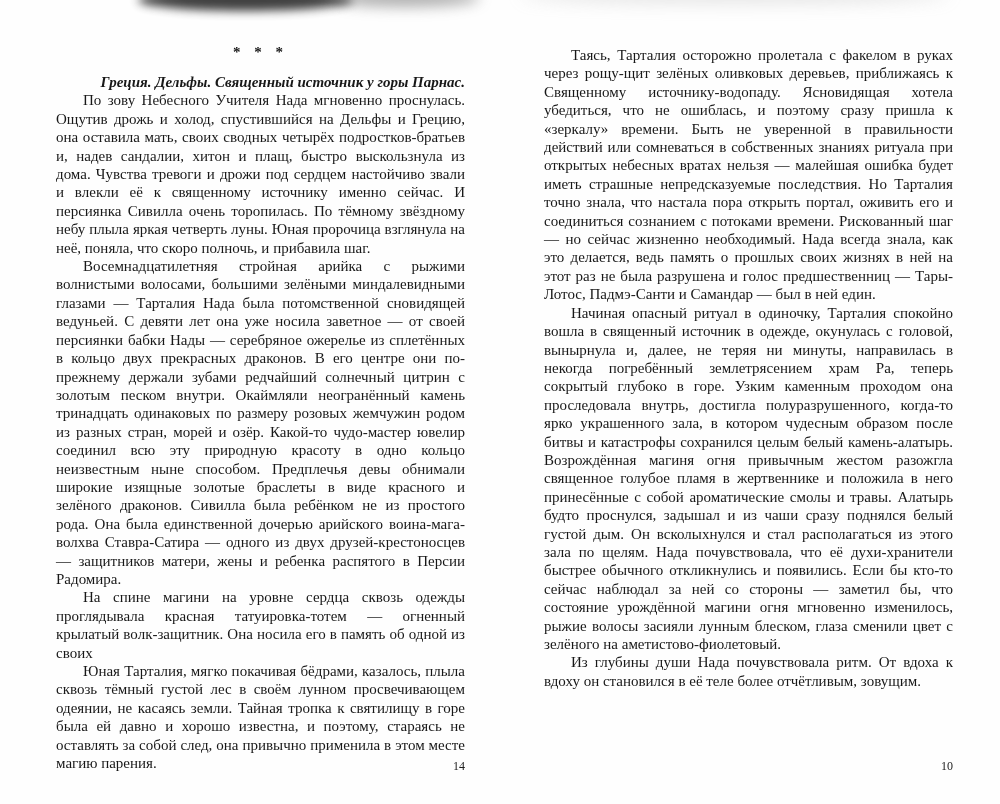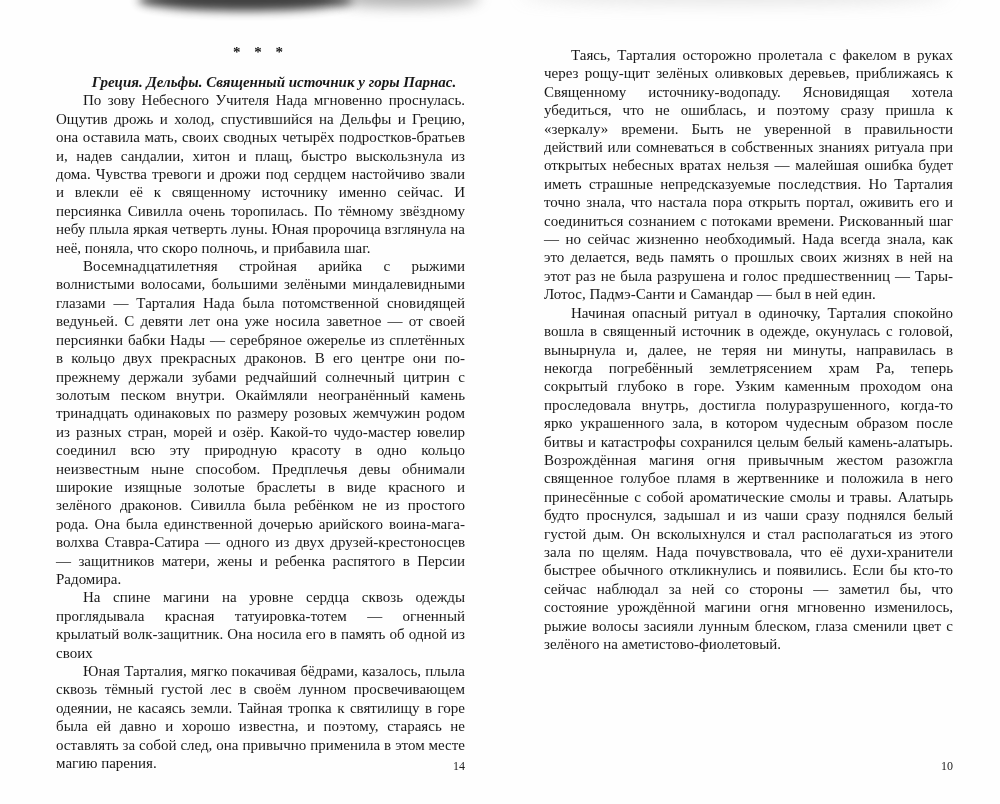--- a/index.html
+++ b/index.html
@@ -50,21 +50,21 @@
     line-height: 20px;
     margin-bottom: 11px;
   }
 
   .chapter-heading {
     font-style: italic;
     font-weight: bold;
     font-size: 15px;
     line-height: 18.4px;
     text-indent: 27px;
-    text-align: center;
+    text-align: right;
   }
 
   .page p {
     margin: 0;
     font-size: 15px;
     line-height: 18.4px;
     text-align: justify;
     text-indent: 27px;
   }
   .page p.continuation {
@@ -95,16 +95,17 @@
   <div class="chapter-heading">Греция. Дельфы. Священный источник у горы Парнас.</div>
   <p>По зову Небесного Учителя Нада мгновенно проснулась. Ощутив дрожь и холод, спустившийся на Дельфы и Грецию, она оставила мать, своих сводных четырёх подростков-братьев и, надев сандалии, хитон и плащ, быстро выскользнула из дома. Чувства тревоги и дрожи под сердцем настойчиво звали и влекли её к священному источнику именно сейчас. И персиянка Сивилла очень торопилась. По тёмному звёздному небу плыла яркая четверть луны. Юная пророчица взглянула на неё, поняла, что скоро полночь, и прибавила шаг.</p>
   <p>Восемнадцатилетняя стройная арийка с рыжими волнистыми волосами, большими зелёными миндалевидными глазами — Тарталия Нада была потомственной сновидящей ведуньей. С девяти лет она уже носила заветное — от своей персиянки бабки Нады — серебряное ожерелье из сплетённых в кольцо двух прекрасных драконов. В его центре они по-прежнему держали зубами редчайший солнечный цитрин с золотым песком внутри. Окаймляли неогранённый камень тринадцать одинаковых по размеру розовых жемчужин родом из разных стран, морей и озёр. Какой-то чудо-мастер ювелир соединил всю эту природную красоту в одно кольцо неизвестным ныне способом. Предплечья девы обнимали широкие изящные золотые браслеты в виде красного и зелёного драконов. Сивилла была ребёнком не из простого рода. Она была единственной дочерью арийского воина-мага-волхва Ставра-Сатира — одного из двух друзей-крестоносцев — защитников матери, жены и ребенка распятого в Персии Радомира.</p>
   <p>На спине магини на уровне сердца сквозь одежды проглядывала красная татуировка-тотем — огненный крылатый волк-защитник. Она носила его в память об одной из своих</p>
   <p>Юная Тарталия, мягко покачивая бёдрами, казалось, плыла сквозь тёмный густой лес в своём лунном просвечивающем одеянии, не касаясь земли. Тайная тропка к святилищу в горе была ей давно и хорошо известна, и поэтому, стараясь не оставлять за собой след, она привычно применила в этом месте магию парения.</p>
 </div>
 
 <div class="page page-right">
   <p>Таясь, Тарталия осторожно пролетала с факелом в руках через рощу-щит зелёных оливковых деревьев, приближаясь к Священному источнику-водопаду. Ясновидящая хотела убедиться, что не ошиблась, и поэтому сразу пришла к «зеркалу» времени. Быть не уверенной в правильности действий или сомневаться в собственных знаниях ритуала при открытых небесных вратах нельзя — малейшая ошибка будет иметь страшные непредсказуемые последствия. Но Тарталия точно знала, что настала пора открыть портал, оживить его и соединиться сознанием с потоками времени. Рискованный шаг — но сейчас жизненно необходимый. Нада всегда знала, как это делается, ведь память о прошлых своих жизнях в ней на этот раз не была разрушена и голос предшественниц — Тары-Лотос, Падмэ-Санти и Самандар — был в ней един.</p>
   <p>Начиная опасный ритуал в одиночку, Тарталия спокойно вошла в священный источник в одежде, окунулась с головой, вынырнула и, далее, не теряя ни минуты, направилась в некогда погребённый землетрясением храм Ра, теперь сокрытый глубоко в горе. Узким каменным проходом она проследовала внутрь, достигла полуразрушенного, когда-то ярко украшенного зала, в котором чудесным образом после битвы и катастрофы сохранился целым белый камень-алатырь. Возрождённая магиня огня привычным жестом разожгла священное голубое пламя в жертвеннике и положила в него принесённые с собой ароматические смолы и травы. Алатырь будто проснулся, задышал и из чаши сразу поднялся белый густой дым. Он всколыхнулся и стал располагаться из этого зала по щелям. Нада почувствовала, что её духи-хранители быстрее обычного откликнулись и появились. Если бы кто-то сейчас наблюдал за ней со стороны — заметил бы, что состояние урождённой магини огня мгновенно изменилось, рыжие волосы засияли лунным блеском, глаза сменили цвет с зелёного на аметистово-фиолетовый.</p>
+  <p>Из глубины души Нада почувствовала ритм. От вдоха к вдоху он становился в её теле более отчётливым, зовущим.</p>
 </div>
 
 <div class="folio folio-left">14</div>
 <div class="folio folio-right">10</div>
 
 </body></html>

